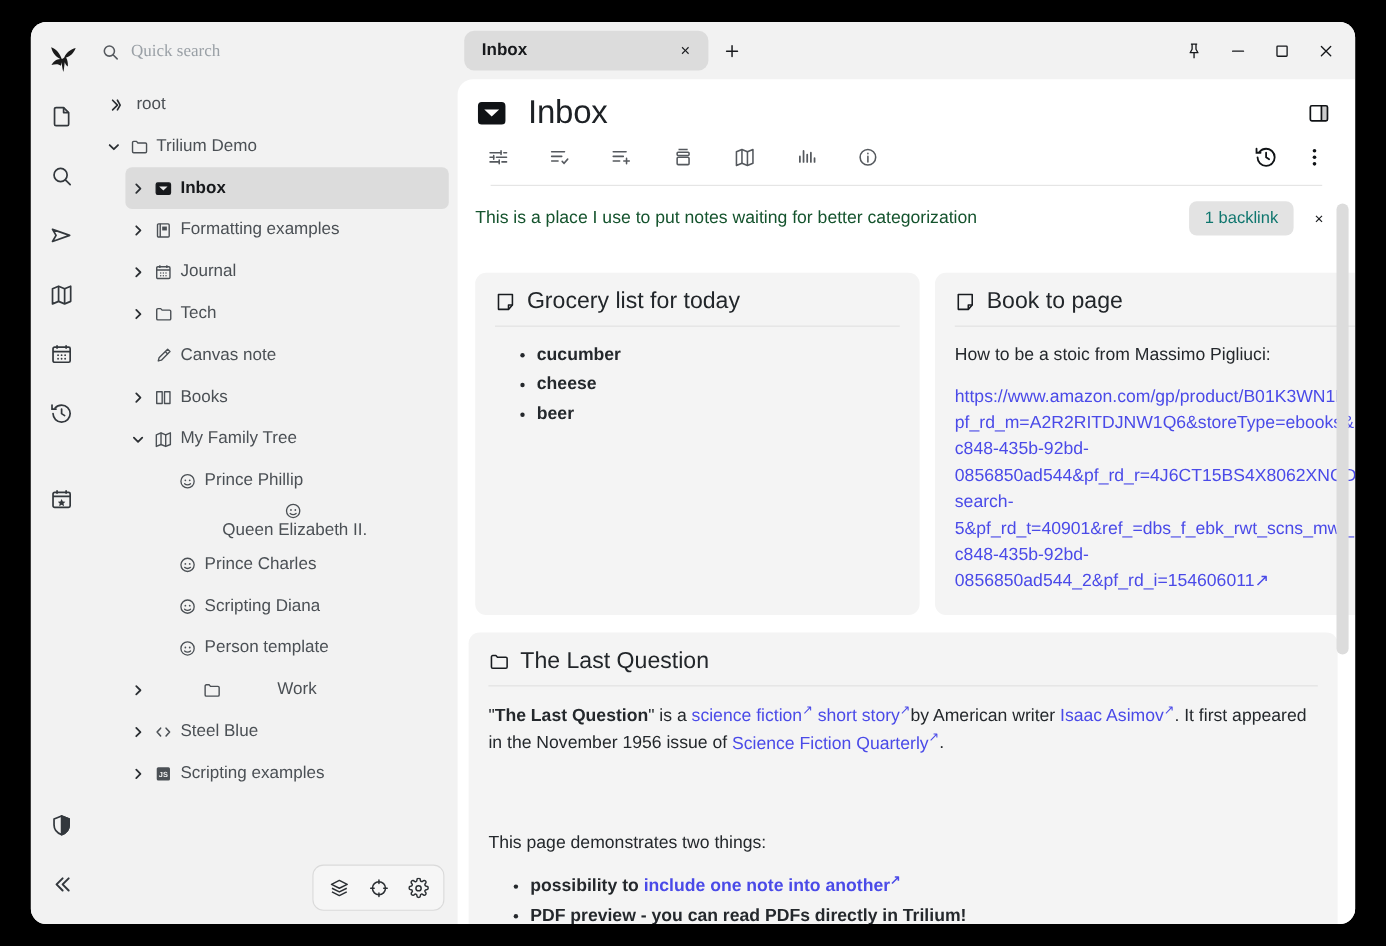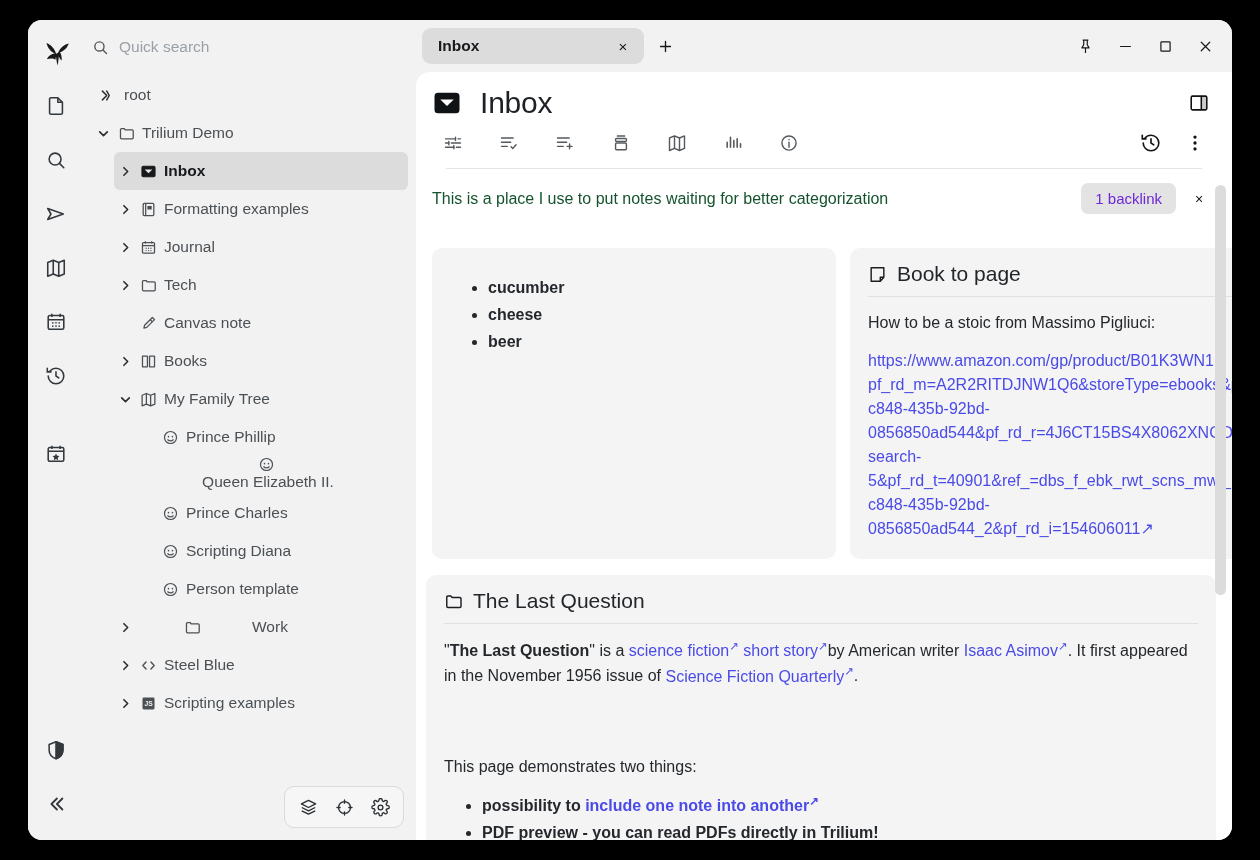--- a/index.html
+++ b/index.html
@@ -55,21 +55,21 @@
   .quick-search {
     height: 54px;
     display: flex;
     align-items: center;
     padding: 0 10px 0 8px;
     gap: 10px;
   }
   .qs-icon { color: #55595e; display:flex; }
   .qs-input {
     border: none; background: transparent; outline: none;
-    font-family: Liberation Sans, sans-serif;
+    font-family: Liberation Serif, serif;
     font-size: 15.5px; color: #4d7c0f;
     width: 100%;
   }
   .qs-input::placeholder { color: #9aa0a6; }
 
   .tree { padding-top: 2px; flex: 1; overflow: hidden; }
   .tree-row {
     display: flex; align-items: center;
     height: 38px;
     font-size: 15.5px;
@@ -209,21 +209,21 @@
     padding: 14px 6px 0 6px;
     gap: 12px;
   }
   .desc-text { font-size: 16px; color: #14532d; }
   .backlink-badge {
     margin-left: auto;
     background: #e3e3e3;
     border-radius: 7px;
     padding: 7px 14px;
     font-size: 15px;
-    color: #6d28d9;
+    color: #0f766e;
     cursor: pointer;
   }
   .desc-close {
     width: 22px; height: 22px; display:flex; align-items:center; justify-content:center;
     color: #17191c; font-size: 14px; cursor: pointer;
   }
 
   .cards-row { display: flex; gap: 14px; margin-top: 34px; padding: 0 6px;}
   .card {
     background: #f4f4f4;
@@ -726,20 +726,29 @@
 
         <div class="desc-row">
           <span class="desc-text">This is a place I use to put notes waiting for better categorization</span>
           <span class="backlink-badge">1 backlink</span>
           <span class="desc-close">×</span>
         </div>
 
         <div class="cards-row">
 
           <div class="card half">
+            <div class="card-head">
+              <span class="ch-icon">
+                <svg width="19" height="19" viewBox="0 0 24 24" fill="none" stroke="currentColor" stroke-width="1.8" stroke-linejoin="round">
+                    <path d="M4 3.5h16v12l-4.5 5H4z"></path>
+                    <path d="M20 15.5h-4.5v5"></path>
+                  </svg>
+              </span>
+              <span class="card-title">Grocery list for today</span>
+            </div>
             <div class="card-body">
               <ul id="grocery-list">
                   <li>cucumber</li>
                   <li>cheese</li>
                   <li>beer</li>
                 </ul>
             </div>
           </div>
 
           <div class="card half">

